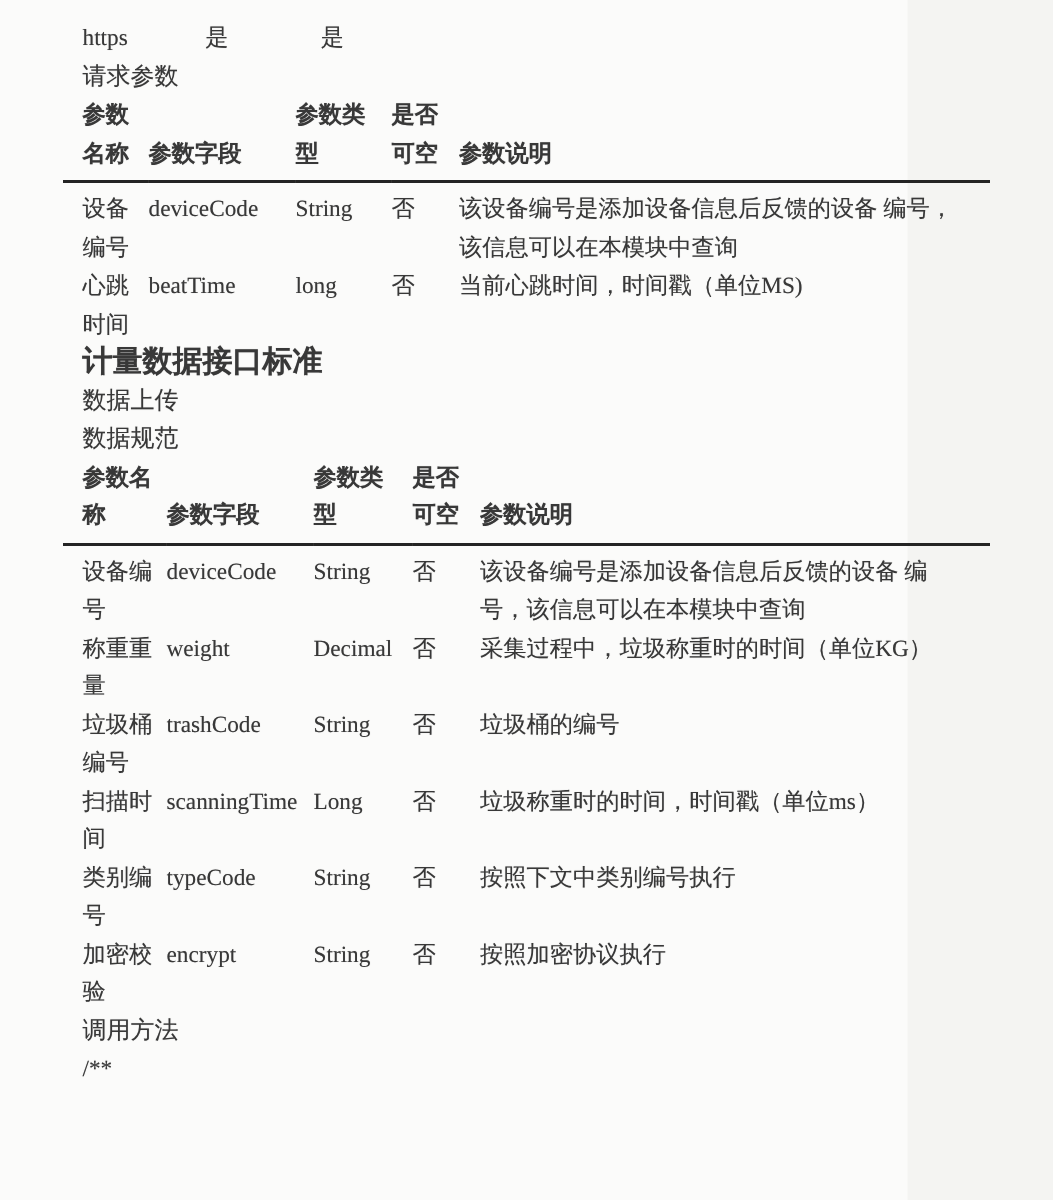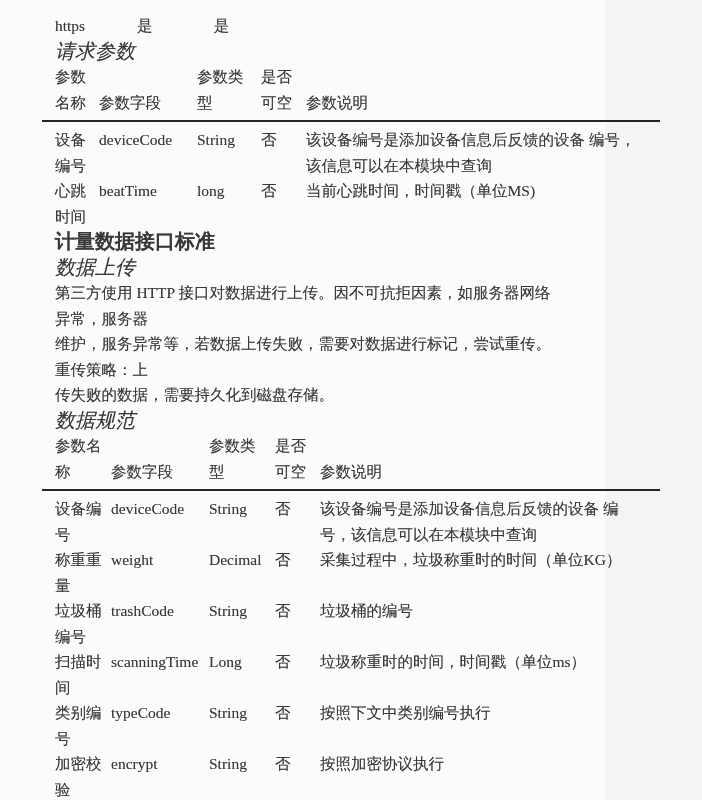--- a/index.html
+++ b/index.html
@@ -24,23 +24,22 @@
     line-height: 25.5px;
     text-shadow: 0 0 0.5px rgba(70,70,70,0.45);
   }
   
   .top-row { white-space: nowrap; }
   .top-row .c1 { display: inline-block; width: 78px; }
   .top-row .c2 { display: inline-block; width: 73px; }
   .top-row .c3 { display: inline-block; }
 
   .h-italic {
-    font-style: italic;
     font-weight: normal;
-    font-size: 20px;
+    font-size: 16px;
     margin: 0;
   }
   .h-bold {
     font-style: normal;
     font-weight: bold;
     font-size: 20px;
     margin: 0;
   }
   .para {
     margin: 0;
@@ -58,20 +57,21 @@
     padding: 0;
     text-align: left;
     font-weight: normal;
     white-space: pre-line;
     overflow: hidden;
   }
   thead th {
     vertical-align: bottom;
     border-bottom: 2px solid #242424;
     padding-bottom: 5px;
+    font-weight: bold;
   }
   tbody td { vertical-align: top; }
   tbody tr:first-child td { padding-top: 5px; }
   th:first-child, td:first-child { padding-left: 13px; }
 
   
   .t1 .col-name  { width: 57px; }
   .t1 .col-field { width: 98px; }
   .t1 .col-type  { width: 64px; }
   .t1 .col-null  { width: 45px; }
@@ -134,23 +134,20 @@
           <td>否</td>
           <td>当前心跳时间，时间戳（单位MS)</td>
         </tr>
       </tbody>
   </table>
 
   <p class="h-bold">计量数据接口标准</p>
 
   <p class="h-italic">数据上传</p>
 
-  <p class="para">第三方使用 HTTP 接口对数据进行上传。因不可抗拒因素，如服务器网络异常，服务器
-维护，服务异常等，若数据上传失败，需要对数据进行标记，尝试重传。 重传策略：上
-传失败的数据，需要持久化到磁盘存储。</p>
 
   <p class="h-italic">数据规范</p>
 
   <table class="t2">
     <colgroup>
       <col class="col-name">
         <col class="col-field">
         <col class="col-type">
         <col class="col-null">
         <col class="col-desc">

